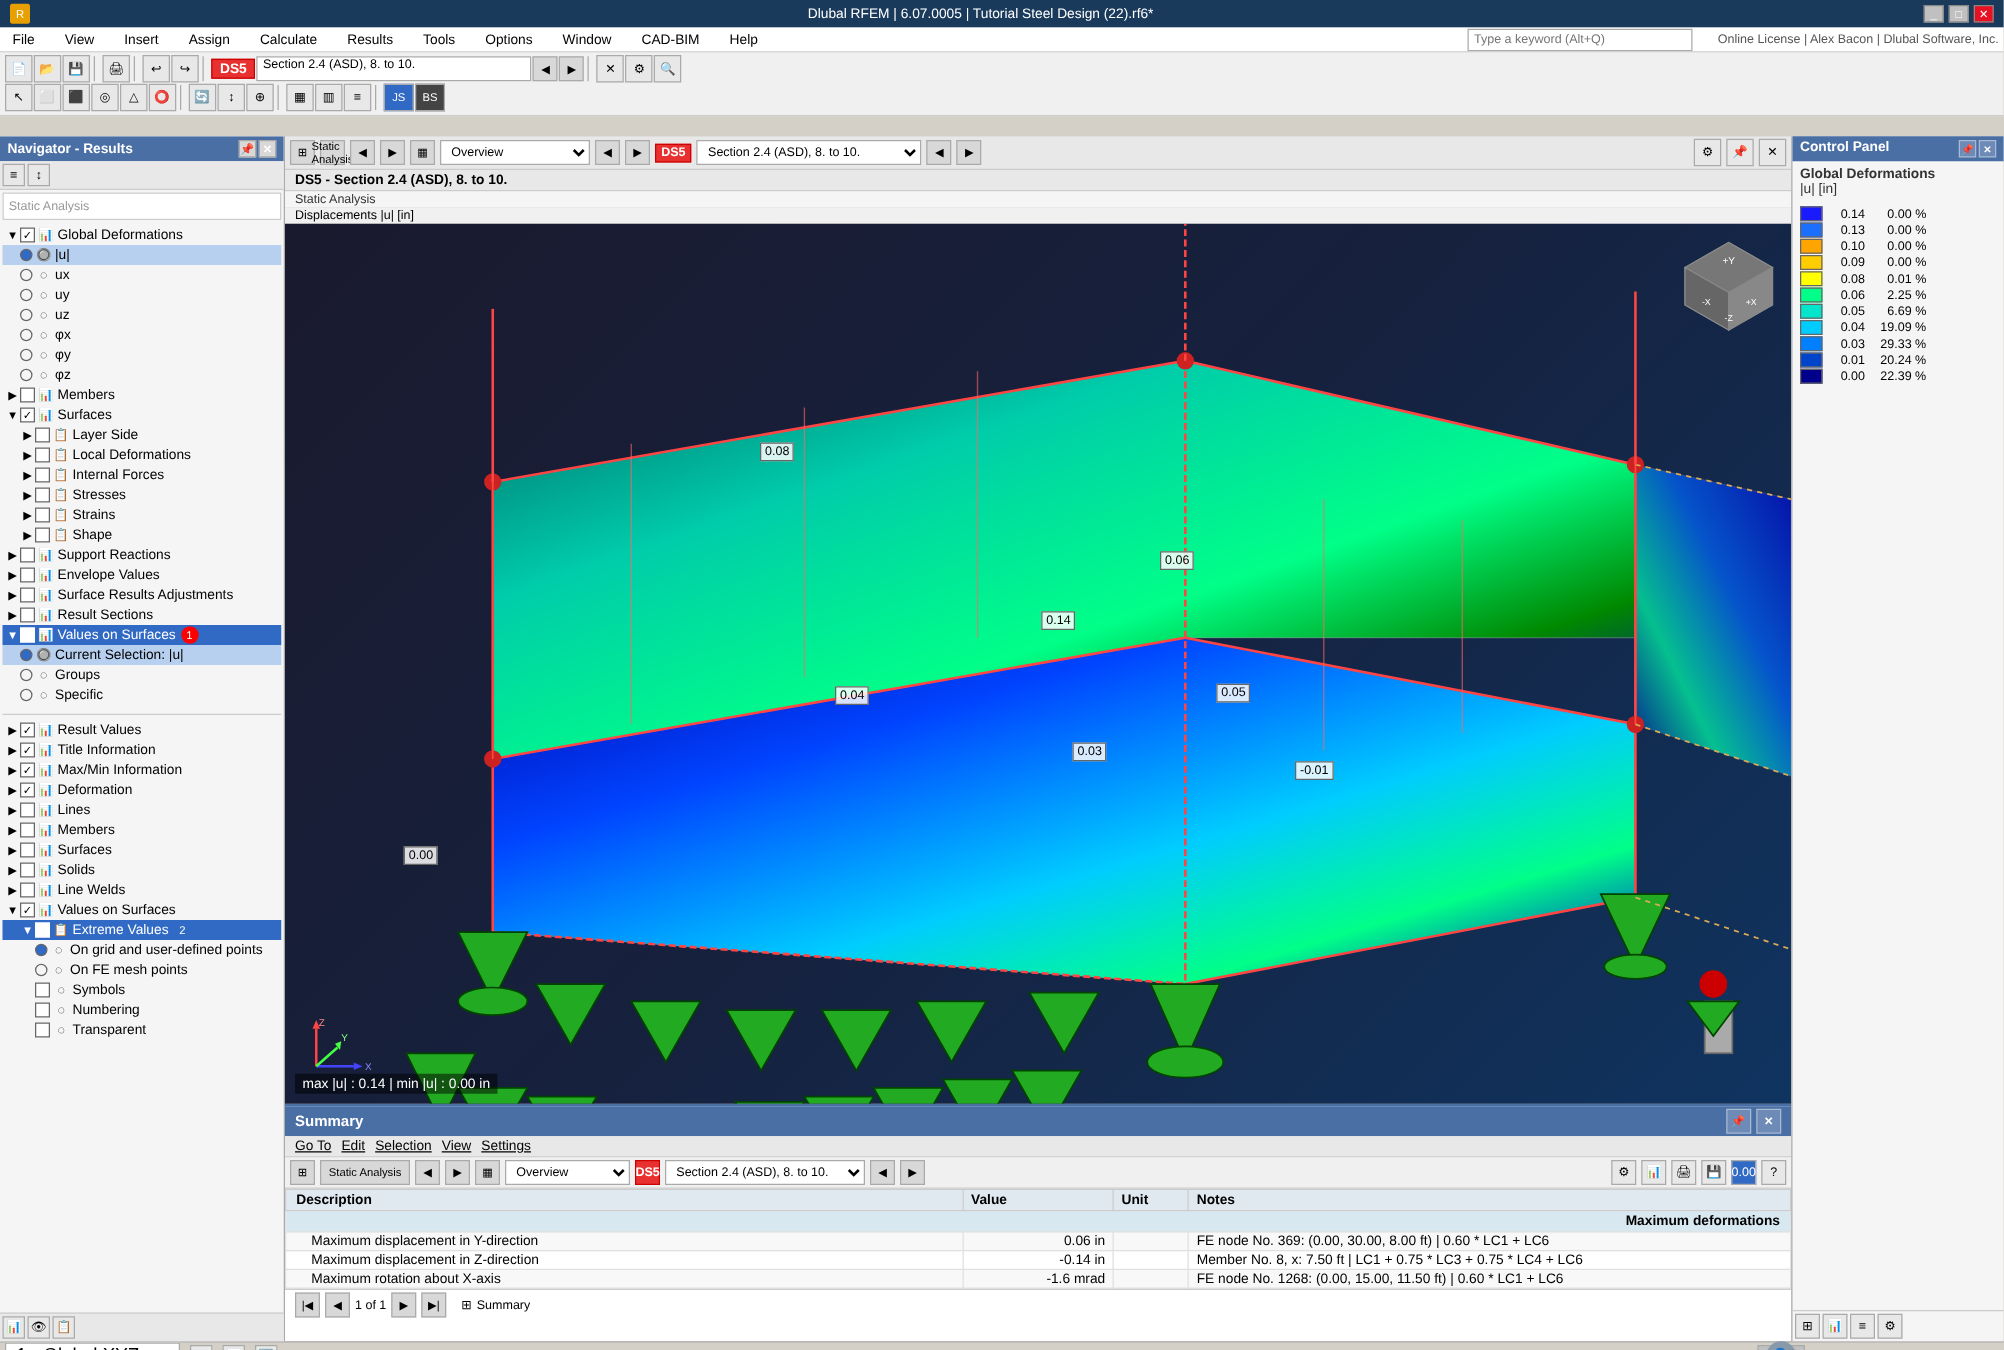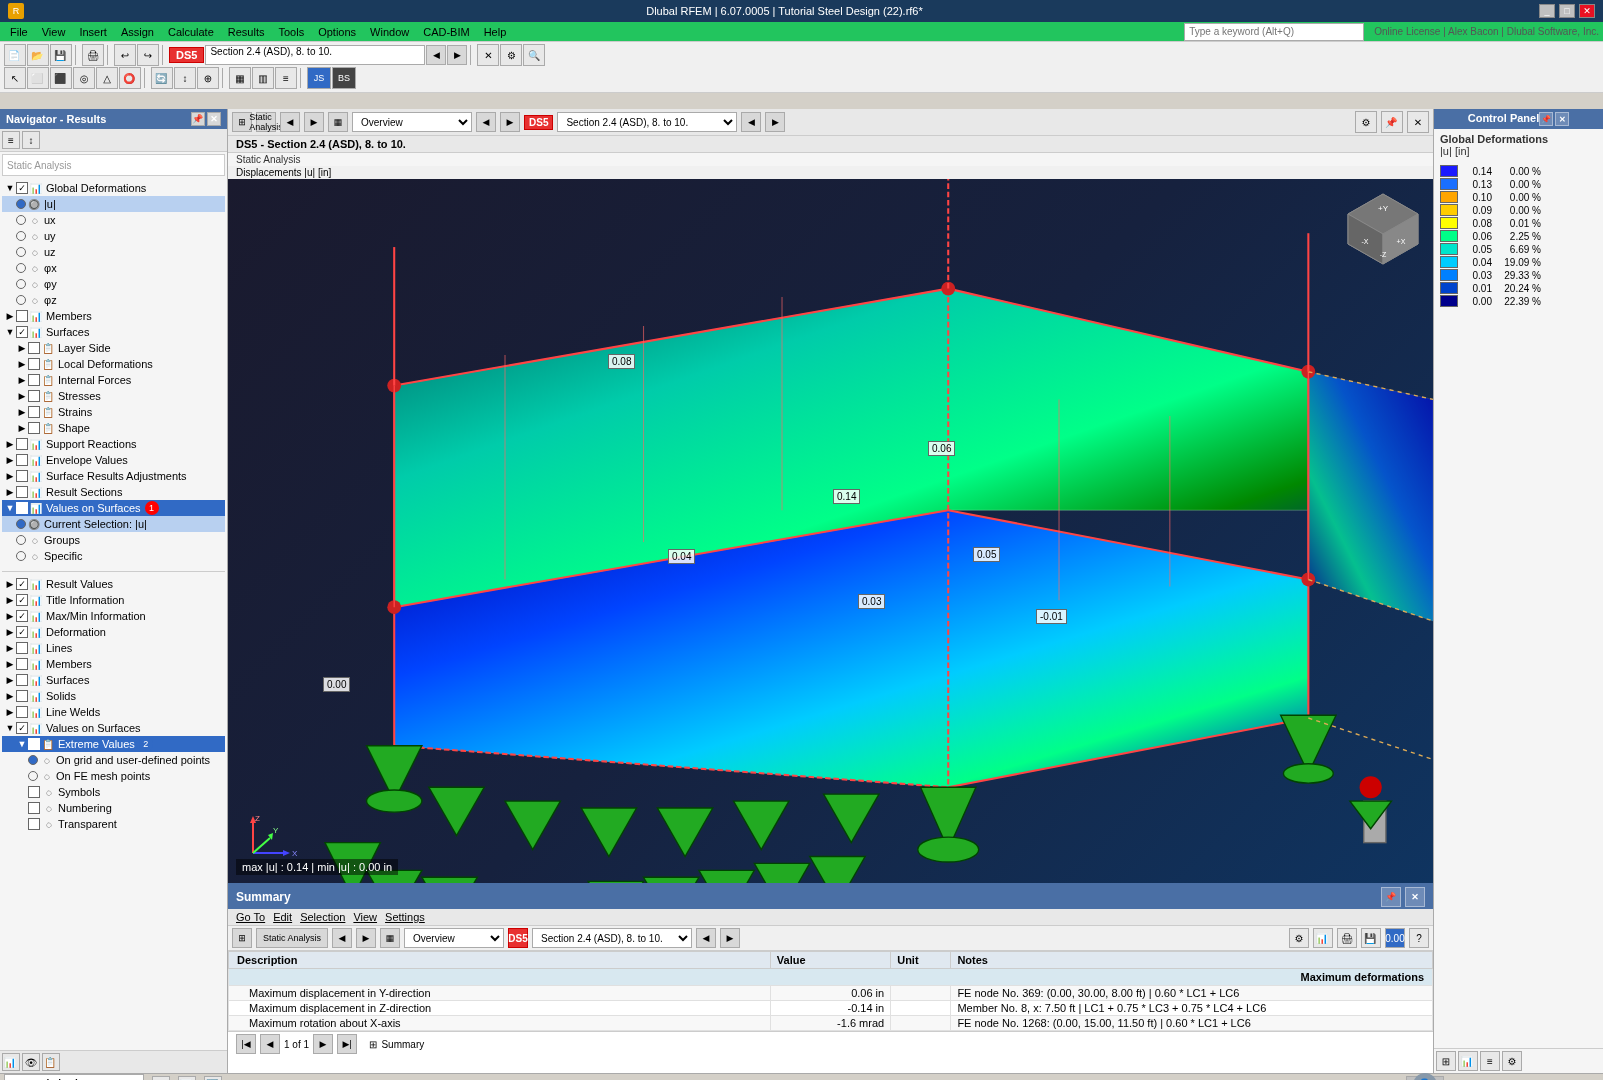--- a/index.html
+++ b/index.html
@@ -14,27 +14,27 @@
       align-items: center;
       padding: 0 8px;
       justify-content: space-between;
     }
     #title-bar .title-text { font-size: 11px; }
     #title-bar .win-controls { display: flex; gap: 4px; }
     #title-bar .win-btn { width: 16px; height: 14px; background: #c0c0c0; border: 1px solid #888; cursor: pointer; font-size: 9px; display: flex; align-items: center; justify-content: center; }
 
     
     #menu-bar {
-      background: #22c55e;
+      background: #ffffff;
       height: 20px;
       display: flex;
       align-items: center;
       padding: 0 4px;
       border-bottom: 1px solid #ccc;
-      gap: 2px;
+      gap: 12px;
     }
     .menu-item { padding: 2px 6px; font-size: 11px; cursor: pointer; }
 
     
     #toolbar-area {
       background: #f0f0f0;
       border-bottom: 1px solid #ccc;
       padding: 2px 4px;
     }
     .toolbar-row {
@@ -187,21 +187,21 @@
       display: flex;
       flex-direction: column;
     }
     #control-header {
       background: #4a6fa5;
       color: white;
       padding: 3px 6px;
       font-size: 11px;
       font-weight: bold;
       display: flex;
-      justify-content: center;
+      justify-content: space-between;
     }
     #control-title { padding: 4px 6px; font-size: 11px; color: #333; }
     #color-legend {
       padding: 4px 6px;
       display: flex;
       flex-direction: column;
       gap: 1px;
     }
     .legend-row {
       display: flex;

